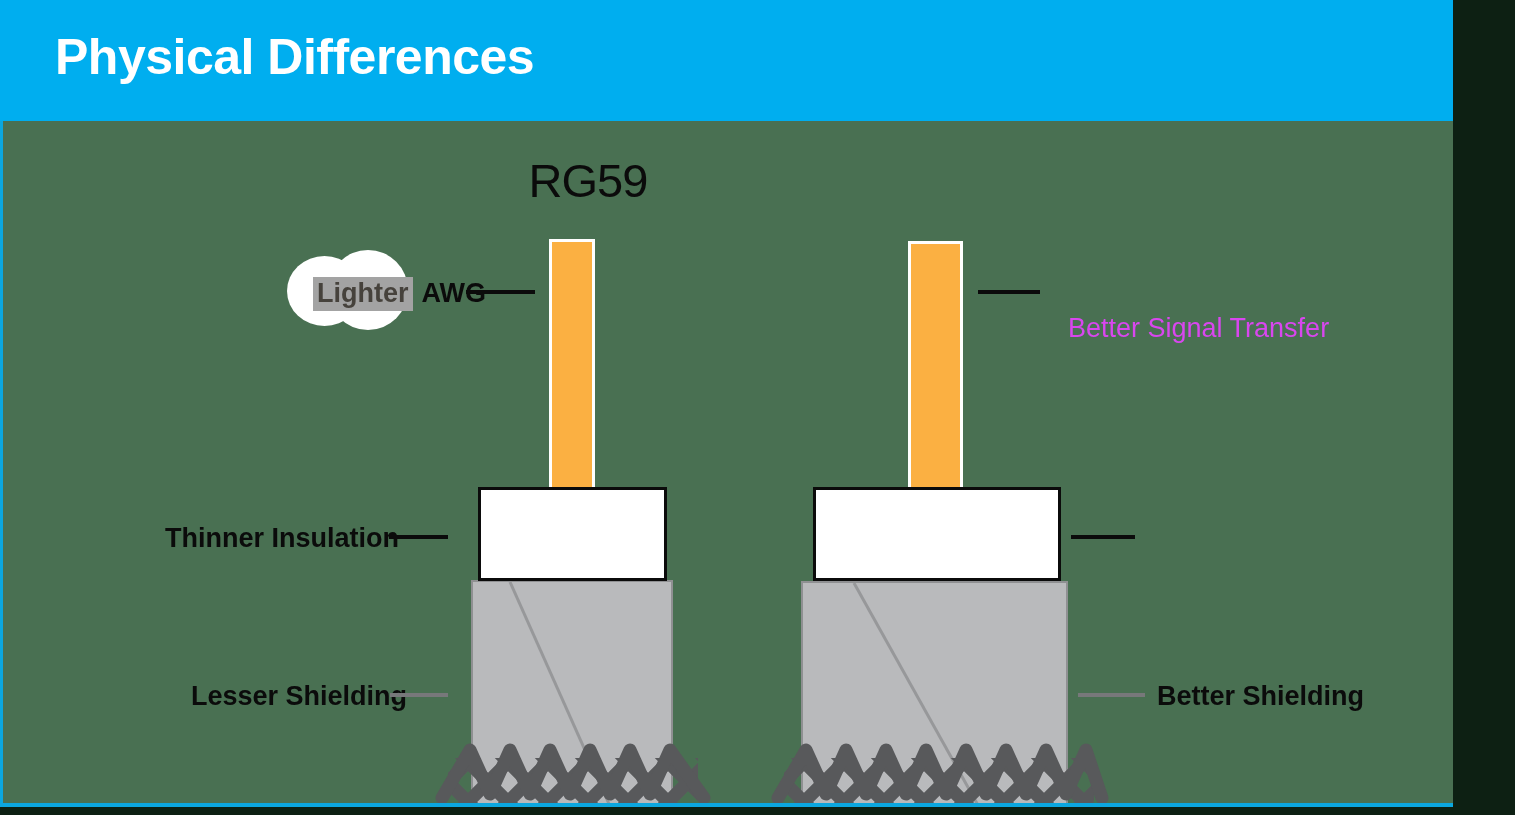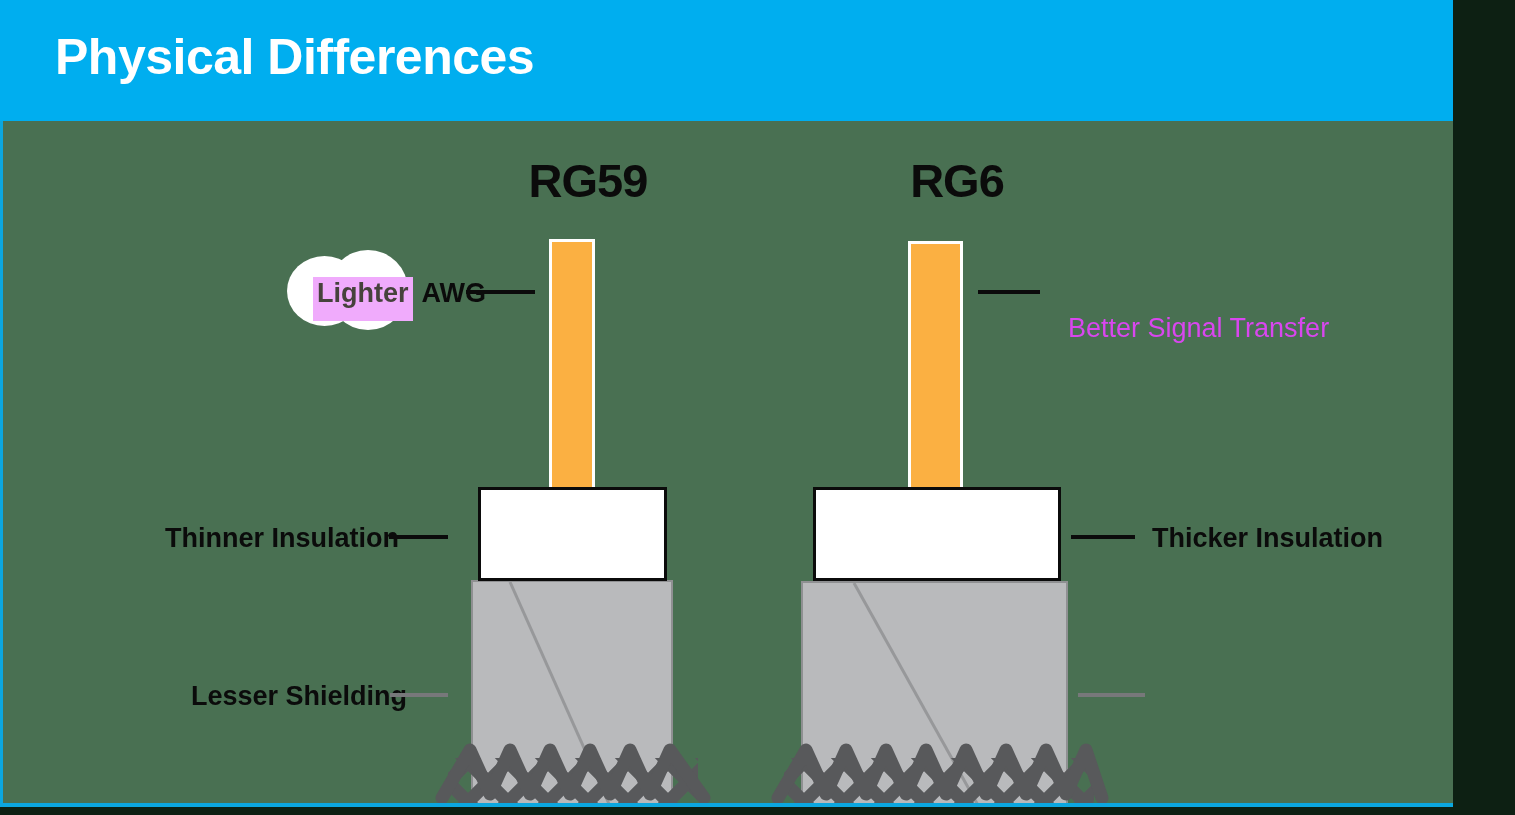--- a/index.html
+++ b/index.html
@@ -19,21 +19,21 @@
   #panel{
     left:0;top:121px;width:1515px;height:686px;background:#497052;
     border-left:3px solid #0BA7DF;border-right:3px solid #0BA7DF;
     box-sizing:border-box;z-index:1;
   }
   
   #bottom-line{left:0;top:803px;width:1515px;height:4px;background:#0BA7DF;z-index:6;}
   #footer-strip{left:0;top:807px;width:1515px;height:8px;background:#0D2013;z-index:6;}
 
   .cable-title{
-    top:153px;font-size:47px;font-weight:700;color:#0B0B0B;text-align:center;
+    top:153px;font-size:47px;font-weight:400;color:#0B0B0B;text-align:center;
     letter-spacing:-1px;z-index:2;white-space:nowrap;
   }
   .conductor{
     background:#FBB042;border:3px solid #ffffff;box-sizing:border-box;z-index:2;
   }
   .insulation{
     background:#FFFFFF;border:3px solid #0B0B0B;box-sizing:border-box;z-index:3;
   }
   .shield{
     background:#B9BABC;border:2px solid #8F9092;box-sizing:border-box;z-index:2;
@@ -44,21 +44,21 @@
   .label{
     font-size:27px;color:#0B0B0B;font-weight:700;white-space:nowrap;z-index:4;
   }
   .sublabel{
     font-size:27px;color:#d946ef;font-weight:400;white-space:nowrap;z-index:4;
   }
   .callout{height:4px;background:#0B0B0B;z-index:4;}
   .callout.gray{background:#77787A;}
   .cloud-circle{background:#ffffff;border-radius:50%;z-index:3;}
   .hl{
-    background:#f0abfc;color:#46423C;padding:1px 4px 12px 4px;
+    background:#a3a3a3;color:#46423C;padding:1px 4px 2px 4px;
   }
   .awg-row{display:flex;align-items:baseline;z-index:4;}
   .awg-row .rest{margin-left:9px;color:#0B0B0B;}
 </style>
 </head>
 <body>
 
 <div id="stage">
 
   <div class="abs" id="header">
@@ -97,21 +97,20 @@
     <span class="rest">AWG</span>
   </div>
   <div class="abs callout" style="left:466px;top:290px;width:69px;"></div>
 
   <div class="abs label" style="left:165px;top:523px;">Thinner Insulation</div>
   <div class="abs callout" style="left:389px;top:535px;width:59px;"></div>
 
   <div class="abs label" style="left:191px;top:681px;">Lesser Shielding</div>
   <div class="abs callout gray" style="left:390px;top:693px;width:58px;"></div>
 
-  <div class="abs cable-title" style="left:877px;width:160px;">RG6</div>
 
   <div class="abs conductor" style="left:908px;top:241px;width:55px;height:249px;"></div>
 
   <div class="abs insulation" style="left:813px;top:487px;width:248px;height:94px;"></div>
 
   <div class="abs shield" style="left:801px;top:581px;width:267px;height:225px;">
     <svg width="267" height="225">
       <line x1="51" y1="0" x2="176" y2="224" stroke="#97989A" stroke-width="3"></line>
     </svg>
   </div>
@@ -123,20 +122,20 @@
       </pattern>
     </defs>
     <rect x="0" y="16" width="310" height="48" fill="url(#braid6)"></rect>
     <path d="M-6,56 L22,8 L42,52 L62,8 L82,52 L102,8 L122,52 L142,8 L162,52 L182,8 L202,52 L222,8 L242,52 L262,8 L282,52 L302,8 L318,56" stroke="#58595B" stroke-width="13" fill="none" stroke-linecap="round" stroke-linejoin="round"></path>
   </svg>
 
   <div class="abs callout" style="left:978px;top:290px;width:62px;"></div>
   <div class="abs sublabel" style="left:1068px;top:313px;">Better Signal Transfer</div>
 
   <div class="abs callout" style="left:1071px;top:535px;width:64px;"></div>
-  <div class="abs label" style="left:1152px;top:523px;">Thicker Insulation</div>
 
   <div class="abs callout gray" style="left:1078px;top:693px;width:67px;"></div>
+  <div class="abs label" style="left:1157px;top:681px;">Better Shielding</div>
 
   <div class="abs" id="bottom-line"></div>
   <div class="abs" id="footer-strip"></div>
 
 </div>
 
 </body></html>

